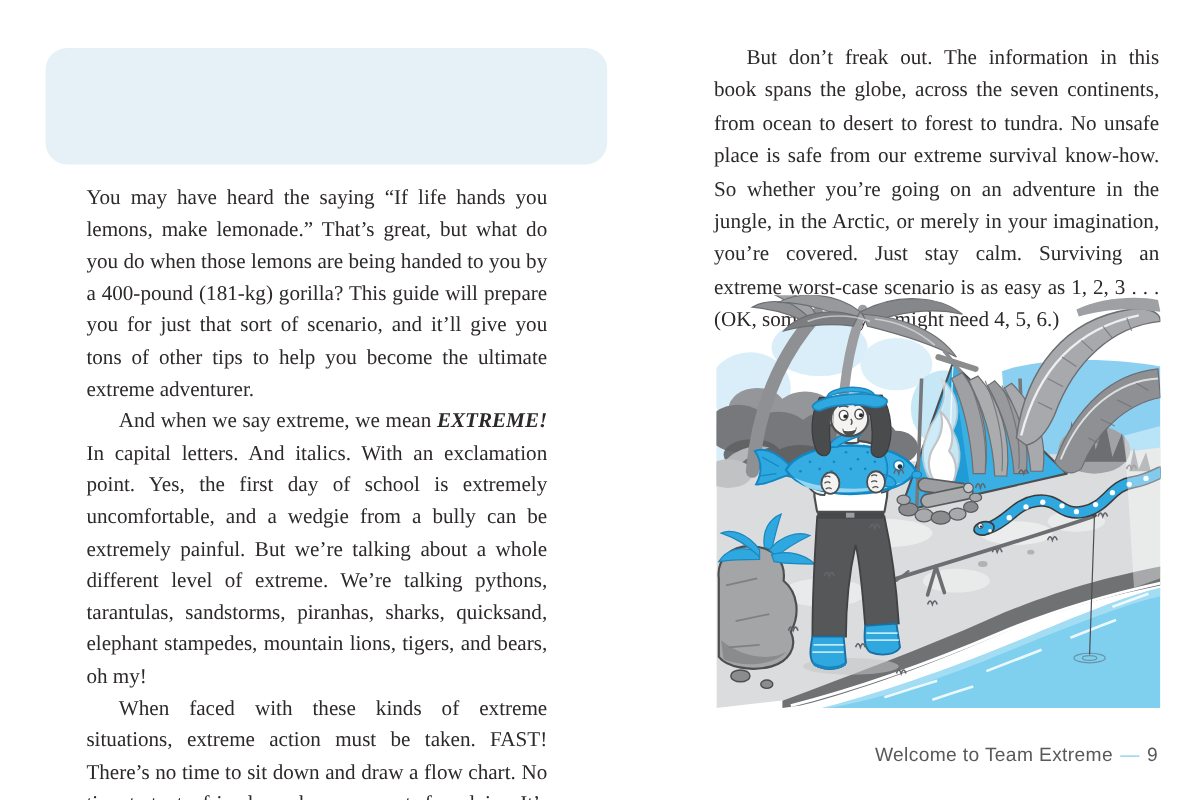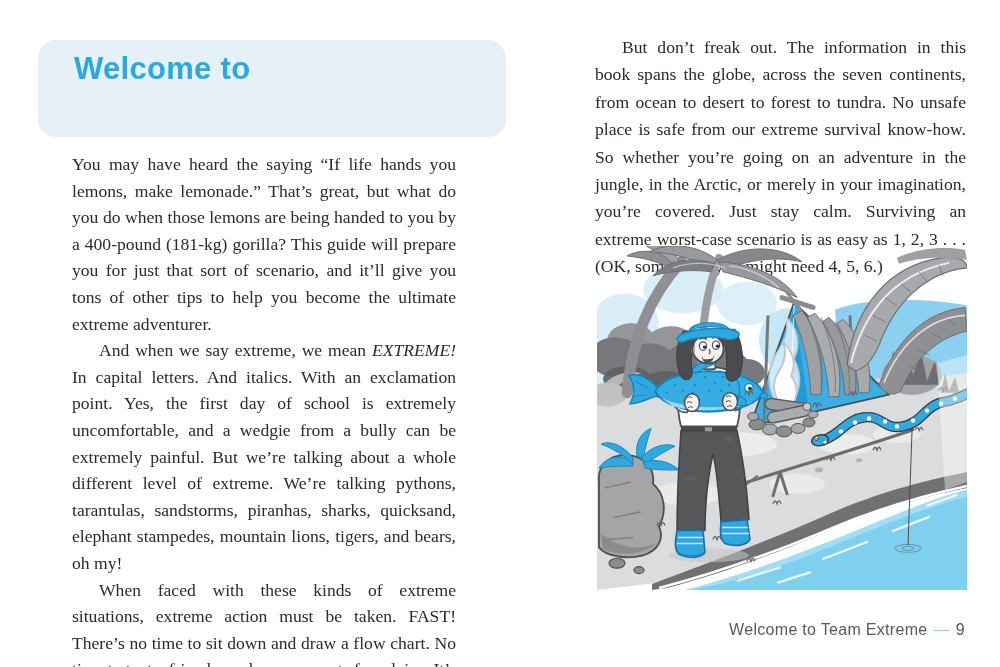--- a/index.html
+++ b/index.html
@@ -24,39 +24,38 @@
     font-family:"Liberation Sans","DejaVu Sans",sans-serif;
     font-weight:800;font-size:31px;line-height:40px;letter-spacing:.3px;
     color:var(--accent);
   }
   .title-box h1 .tl{display:block;}
   .body{position:absolute;text-align:justify;}
   .body p{margin:0;}
   .body p.indent{text-indent:27px;}
   .body-left{left:72px;top:151px;width:384px;font-size:17.6px;line-height:26.6px;}
   .body-right{left:595px;top:34px;width:371px;font-size:17.6px;line-height:27.4px;}
-  .body .italic{font-style:italic;}
+  .body .italic{font-style:italic;font-weight:bold;}
   .illustration{position:absolute;left:597px;top:246px;width:370px;height:344px;}
   .illustration svg{display:block;width:100%;height:100%;}
   .footer{
     position:absolute;right:35px;top:621px;
     font-family:"Liberation Sans","DejaVu Sans",sans-serif;
     font-size:16px;letter-spacing:.3px;color:var(--footer-ink);
   }
   .footer .dash{color:var(--dash);margin:0 6px;}
 </style>
 </head>
 <body>
 
 <div class="spread">
 
   <div>
     <div class="title-box">
       <h1>
-        <span class="tl">Welcome to</span>
       </h1>
     </div>
     <div class="body body-left">
       <p class="para"><span>You may have heard the saying “If life hands you lemons, make lemonade.” That’s great, but what do you do when those lemons are being handed to you by a 400-pound (181-kg) gorilla? This guide will prepare you for just that sort of scenario, and it’ll give you tons of other tips to help you become the ultimate extreme adventurer.</span></p>
       <p class="para indent"><span>And when we say extreme, we mean </span><span class="italic">EXTREME!</span><span> In capital letters. And italics. With an exclamation point. Yes, the first day of school is extremely uncomfortable, and a wedgie from a bully can be extremely painful. But we’re talking about a whole different level of extreme. We’re talking pythons, tarantulas, sandstorms, piranhas, sharks, quicksand, elephant stampedes, mountain lions, tigers, and bears, oh my!</span></p>
       <p class="para indent"><span>When faced with these kinds of extreme situations, extreme action must be taken. FAST! There’s no time to sit down and draw a flow chart. No time to text a friend or ask your parents for advice. It’s all about you, and what you know, right then, right away.</span></p>
     </div>
   </div>
 
   <div>

